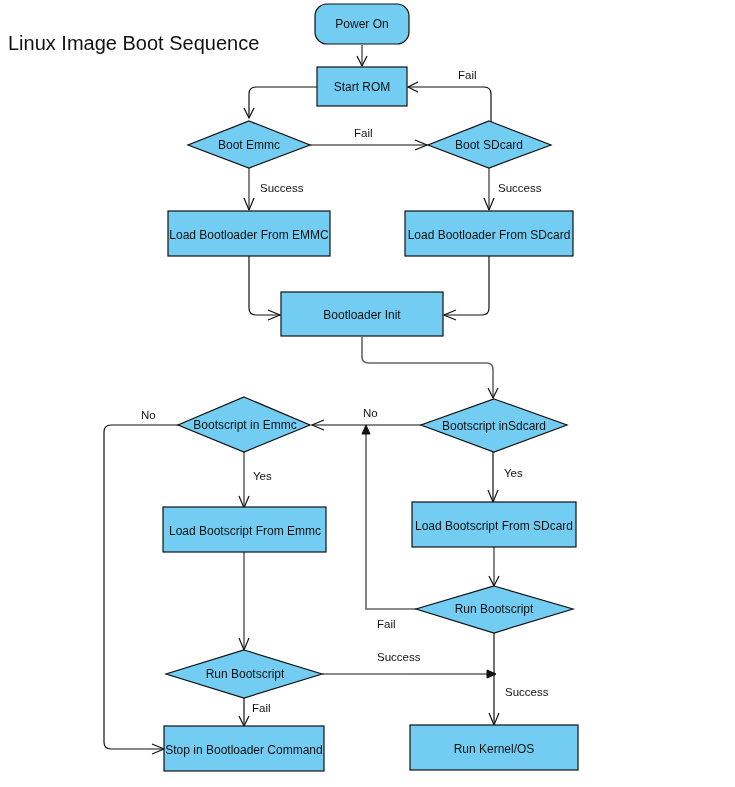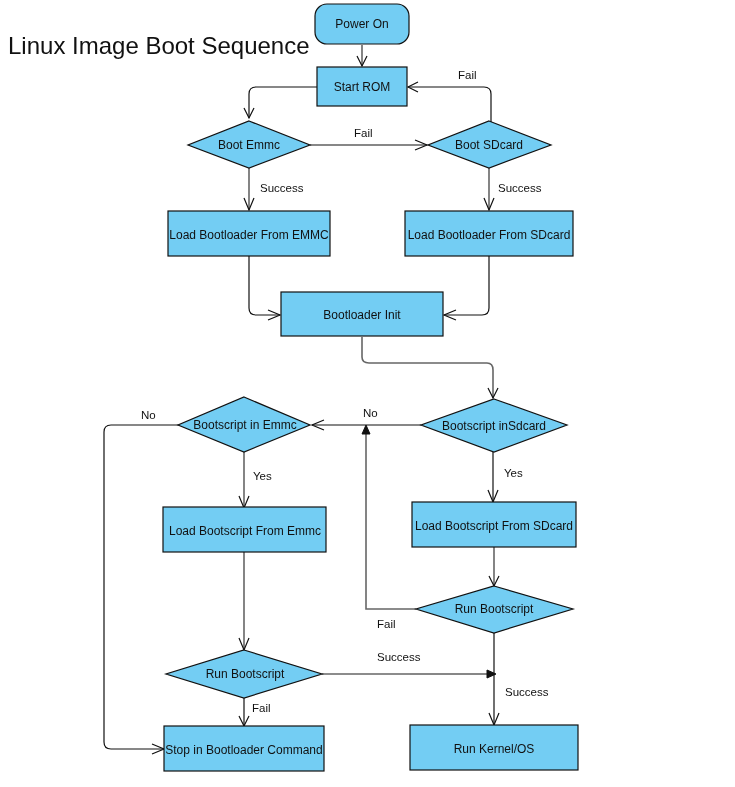--- a/index.html
+++ b/index.html
@@ -1,17 +1,17 @@
 <!DOCTYPE html>
 <html><head>
 <meta charset="utf-8">
 <style>
   html, body { margin: 0; padding: 0; background: #ffffff; }
   body { width: 735px; height: 787px; position: relative; overflow: hidden; font-family: "Liberation Sans", sans-serif; }
-  #title { position: absolute; left: 8px; top: 32px; font-size: 24px; color: #111; font-family: "Liberation Sans", sans-serif; }
+  #title { position: absolute; left: 8px; top: 32px; font-size: 20px; color: #111; font-family: "Liberation Sans", sans-serif; }
   svg { position: absolute; left: 0; top: 0; }
   .node-shape { fill: #73cdf3; stroke: #111; stroke-width: 1.2; }
   .node-text { font-family: "Liberation Sans", sans-serif; font-size: 12px; fill: #111; text-anchor: middle; dominant-baseline: central; }
   .edge { fill: none; stroke: #111; stroke-width: 1.2; }
   .edge-gray { stroke: #666; stroke-width: 1.6; }
   .arrow-open { fill: none; stroke: #111; stroke-width: 1.2; }
   .arrow-solid { fill: #111; stroke: #111; }
   .edge-label { font-family: "Liberation Sans", sans-serif; font-size: 11.5px; fill: #111; }
 </style>
 </head>

